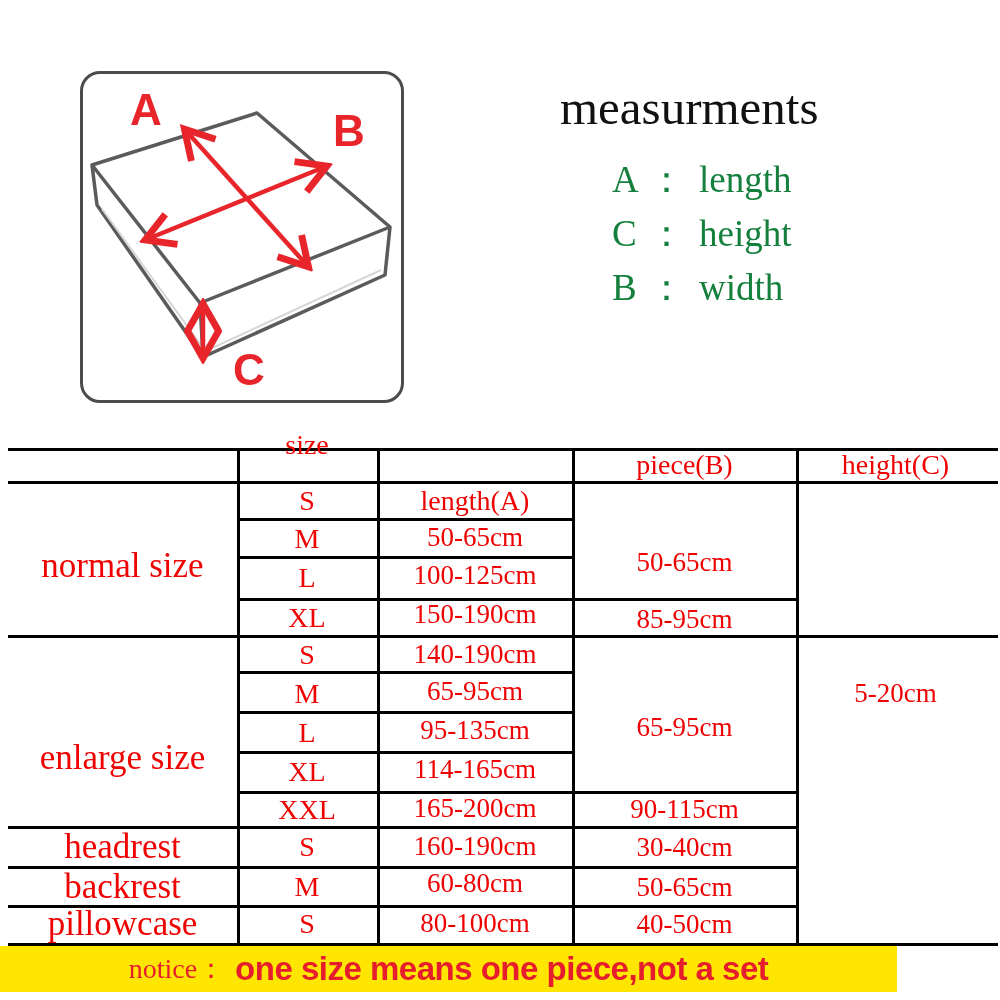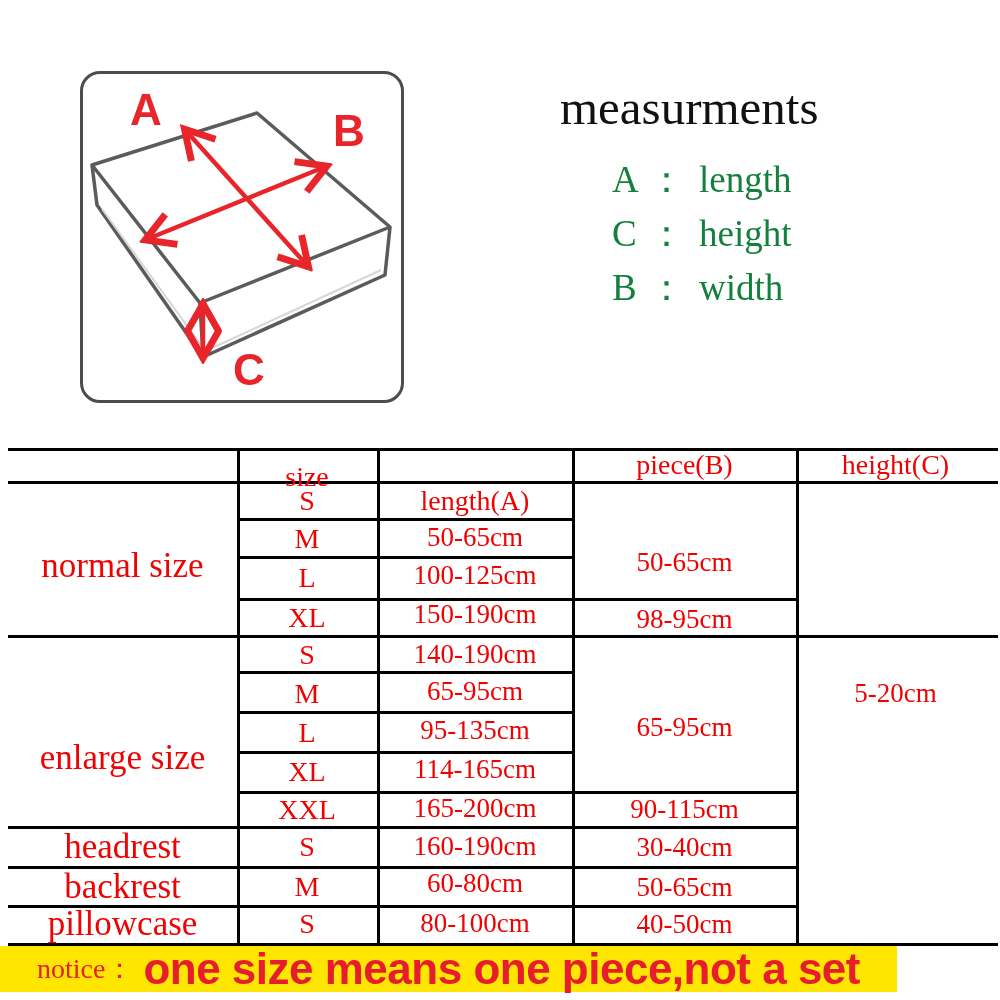--- a/index.html
+++ b/index.html
@@ -36,21 +36,21 @@
   .col-size{left:240px;width:134px;}
   .col-len{left:380px;width:190px;margin-top:36px;}
   .col-wid{left:575px;width:219px;}
   .col-hei{left:799px;width:193px;}
 
   
   .notice{position:absolute;left:0;top:946px;width:897px;height:46px;
     background:#ffe600;display:flex;align-items:center;justify-content:center;}
   .notice-prefix{color:#e51d2c;font-size:28px;font-family:"Liberation Serif", serif;}
   .notice-sep{color:#e51d2c;font-size:28px;font-family:"Liberation Serif", serif;}
-  .notice-main{color:#e51d2c;font-size:44px;font-weight:700;margin-left:10px;
+  .notice-main{color:#e51d2c;font-size:33px;font-weight:700;margin-left:10px;
     font-family:"Liberation Sans", sans-serif;letter-spacing:-0.5px;}
 </style>
 </head>
 <body>
 
 <div class="diagram-frame"></div>
 <svg class="diagram-svg" viewBox="0 0 321 329" xmlns="http://www.w3.org/2000/svg">
   <defs>
     <marker id="ah" viewBox="0 0 10 10" refX="7.2" refY="5" markerWidth="9" markerHeight="9" orient="auto-start-reverse">
       <path d="M1.5,1 L8.5,5 L1.5,9" fill="none" stroke="#e8252a" stroke-width="1.7"></path>
@@ -104,36 +104,36 @@
   <div class="hline" style="left:237px;width:338px;top:711px"></div>
   <div class="hline" style="left:237px;width:338px;top:751px"></div>
 
   <div class="hline" style="left:237px;width:562px;top:598px"></div>
   <div class="hline" style="left:237px;width:562px;top:791px"></div>
 
   <div class="hline" style="left:8px;width:791px;top:826px"></div>
   <div class="hline" style="left:8px;width:791px;top:866px"></div>
   <div class="hline" style="left:8px;width:791px;top:905px"></div>
 
-  <div class="cell hdr col-size" style="top:460px">size</div>
+  <div class="cell hdr col-size" style="top:428px">size</div>
   <div class="cell hdr col-len" style="top:448px">length(A)</div>
   <div class="cell hdr col-wid" style="top:448px">piece(B)</div>
   <div class="cell hdr col-hei" style="top:448px">height(C)</div>
 
   <div class="cell cat col-cat" style="top:549px">normal size</div>
   <div class="cell col-size" style="top:484px;font-size:28px">S</div>
   <div class="cell col-len" style="top:484px">50-65cm</div>
   <div class="cell col-size" style="top:522px;font-size:28px">M</div>
   <div class="cell col-len" style="top:522px">100-125cm</div>
   <div class="cell col-size" style="top:561px;font-size:28px">L</div>
   <div class="cell col-len" style="top:561px">150-190cm</div>
   <div class="cell col-size" style="top:601px;font-size:28px">XL</div>
   <div class="cell col-len" style="top:601px">140-190cm</div>
   <div class="cell col-wid" style="top:545px">50-65cm</div>
-  <div class="cell col-wid" style="top:602px">98-95cm</div>
+  <div class="cell col-wid" style="top:602px">85-95cm</div>
 
   <div class="cell cat col-cat" style="top:741px">enlarge size</div>
   <div class="cell col-size" style="top:638px;font-size:28px">S</div>
   <div class="cell col-len" style="top:638px">65-95cm</div>
   <div class="cell col-size" style="top:677px;font-size:28px">M</div>
   <div class="cell col-len" style="top:677px">95-135cm</div>
   <div class="cell col-size" style="top:716px;font-size:28px">L</div>
   <div class="cell col-len" style="top:716px">114-165cm</div>
   <div class="cell col-size" style="top:755px;font-size:28px">XL</div>
   <div class="cell col-len" style="top:755px">165-200cm</div>

